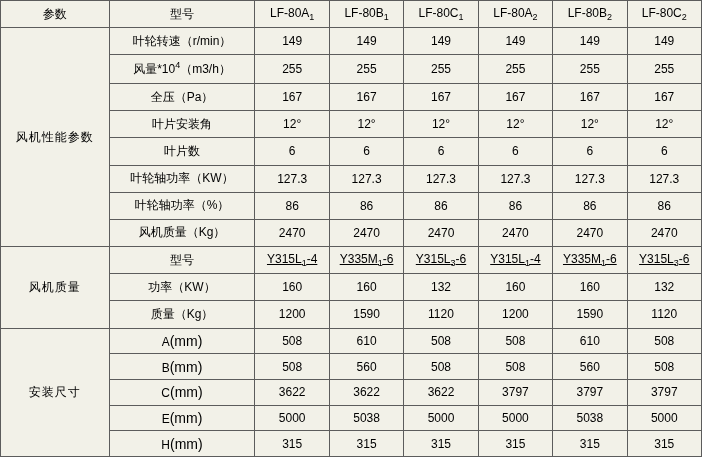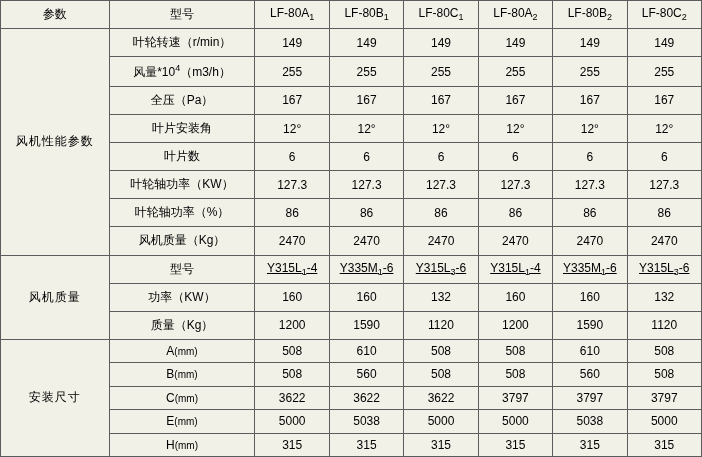--- a/index.html
+++ b/index.html
@@ -53,21 +53,21 @@
   }
   .sub {
     font-size: 9px;
     vertical-align: sub;
   }
   .sup {
     font-size: 9px;
     vertical-align: super;
   }
   .small {
-    font-size: 10px;
+    font-size: 14px;
   }
   .nowrap { white-space: nowrap; text-decoration: underline; }
   col.c0 { width: 108px; }
   col.c1 { width: 145px; }
   col.cv { width: 74px; }
 </style>
 </head>
 <body>
 
 <div id="sheet">

